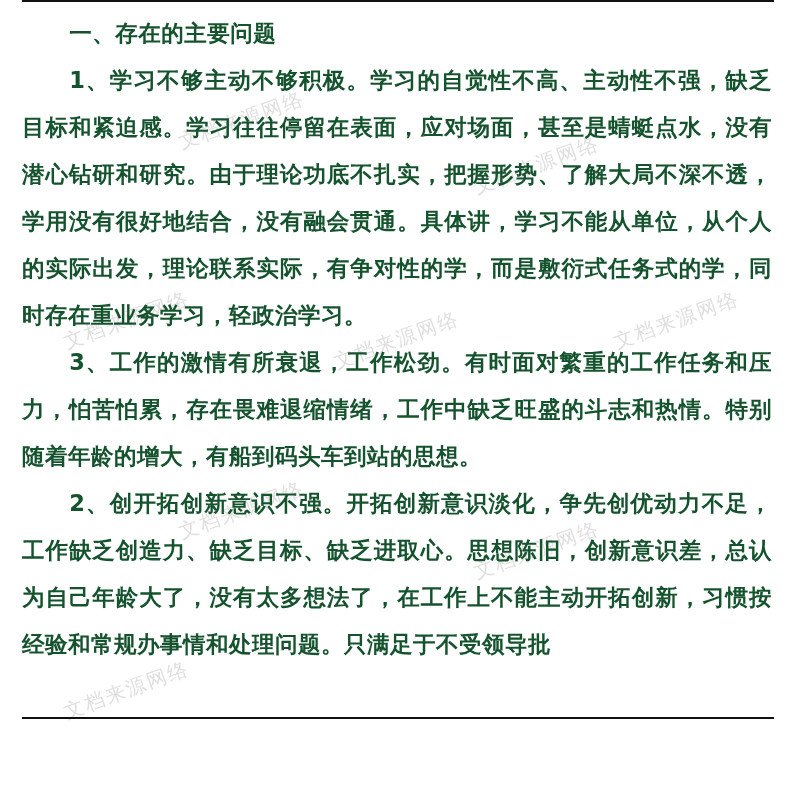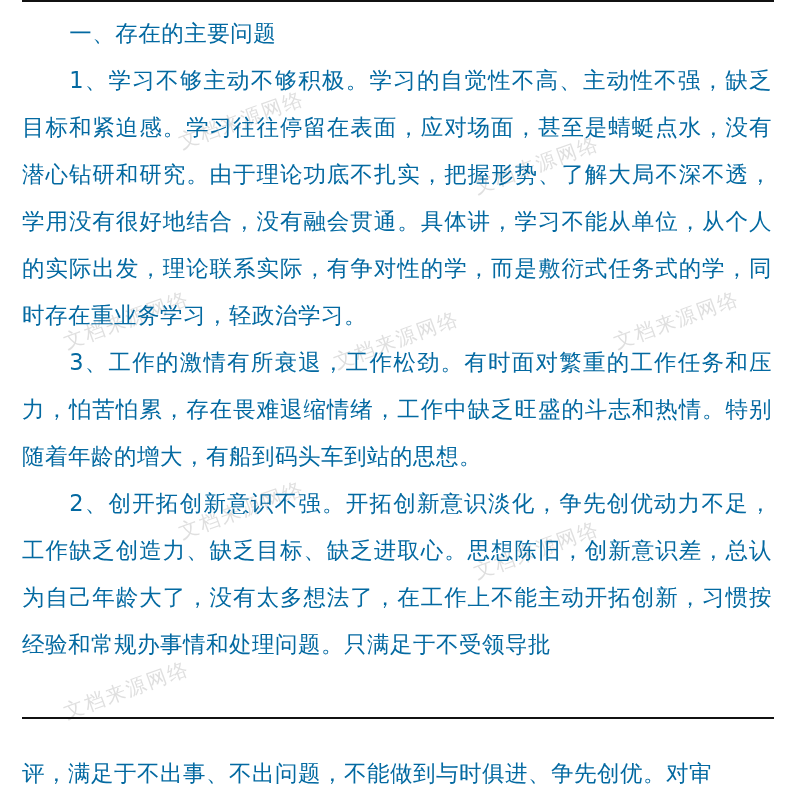--- a/index.html
+++ b/index.html
@@ -22,26 +22,26 @@
     padding: 10px 28px 0 22px;
   }
   .doc-body {
     position: relative;
     z-index: 2;
   }
   p.para {
     margin: 0 0 0 0;
     font-size: 22.5px;
     line-height: 47px;
-    color: #0369a1;
+    color: #14532d;
     letter-spacing: 0.5px;
     text-align: justify;
     text-justify: inter-ideograph;
     font-family: "DejaVu Sans", "Liberation Sans", sans-serif;
-    font-weight: 400;
+    font-weight: 700;
   }
   p.indent {
     text-indent: 2.1em;
   }
   .divider {
     position: absolute;
     left: 22px;
     right: 26px;
     height: 2px;
     background: #111111;
@@ -102,17 +102,14 @@
 
   <div class="doc-body">
     <p class="para indent">一、存在的主要问题</p>
     <p class="para indent">1、学习不够主动不够积极。学习的自觉性不高、主动性不强，缺乏目标和紧迫感。学习往往停留在表面，应对场面，甚至是蜻蜓点水，没有潜心钻研和研究。由于理论功底不扎实，把握形势、了解大局不深不透，学用没有很好地结合，没有融会贯通。具体讲，学习不能从单位，从个人的实际出发，理论联系实际，有争对性的学，而是敷衍式任务式的学，同时存在重业务学习，轻政治学习。</p>
     <p class="para indent">3、工作的激情有所衰退，工作松劲。有时面对繁重的工作任务和压力，怕苦怕累，存在畏难退缩情绪，工作中缺乏旺盛的斗志和热情。特别随着年龄的增大，有船到码头车到站的思想。</p>
     <p class="para indent">2、创开拓创新意识不强。开拓创新意识淡化，争先创优动力不足，工作缺乏创造力、缺乏目标、缺乏进取心。思想陈旧，创新意识差，总认为自己年龄大了，没有太多想法了，在工作上不能主动开拓创新，习惯按经验和常规办事情和处理问题。只满足于不受领导批</p>
   </div>
 
   <div class="divider" id="divider-bottom"></div>
 
-  <div class="tail-block">
-    <p class="para">评，满足于不出事、不出问题，不能做到与时俱进、争先创优。对审</p>
-  </div>
 
 </div>
 
 </body></html>

